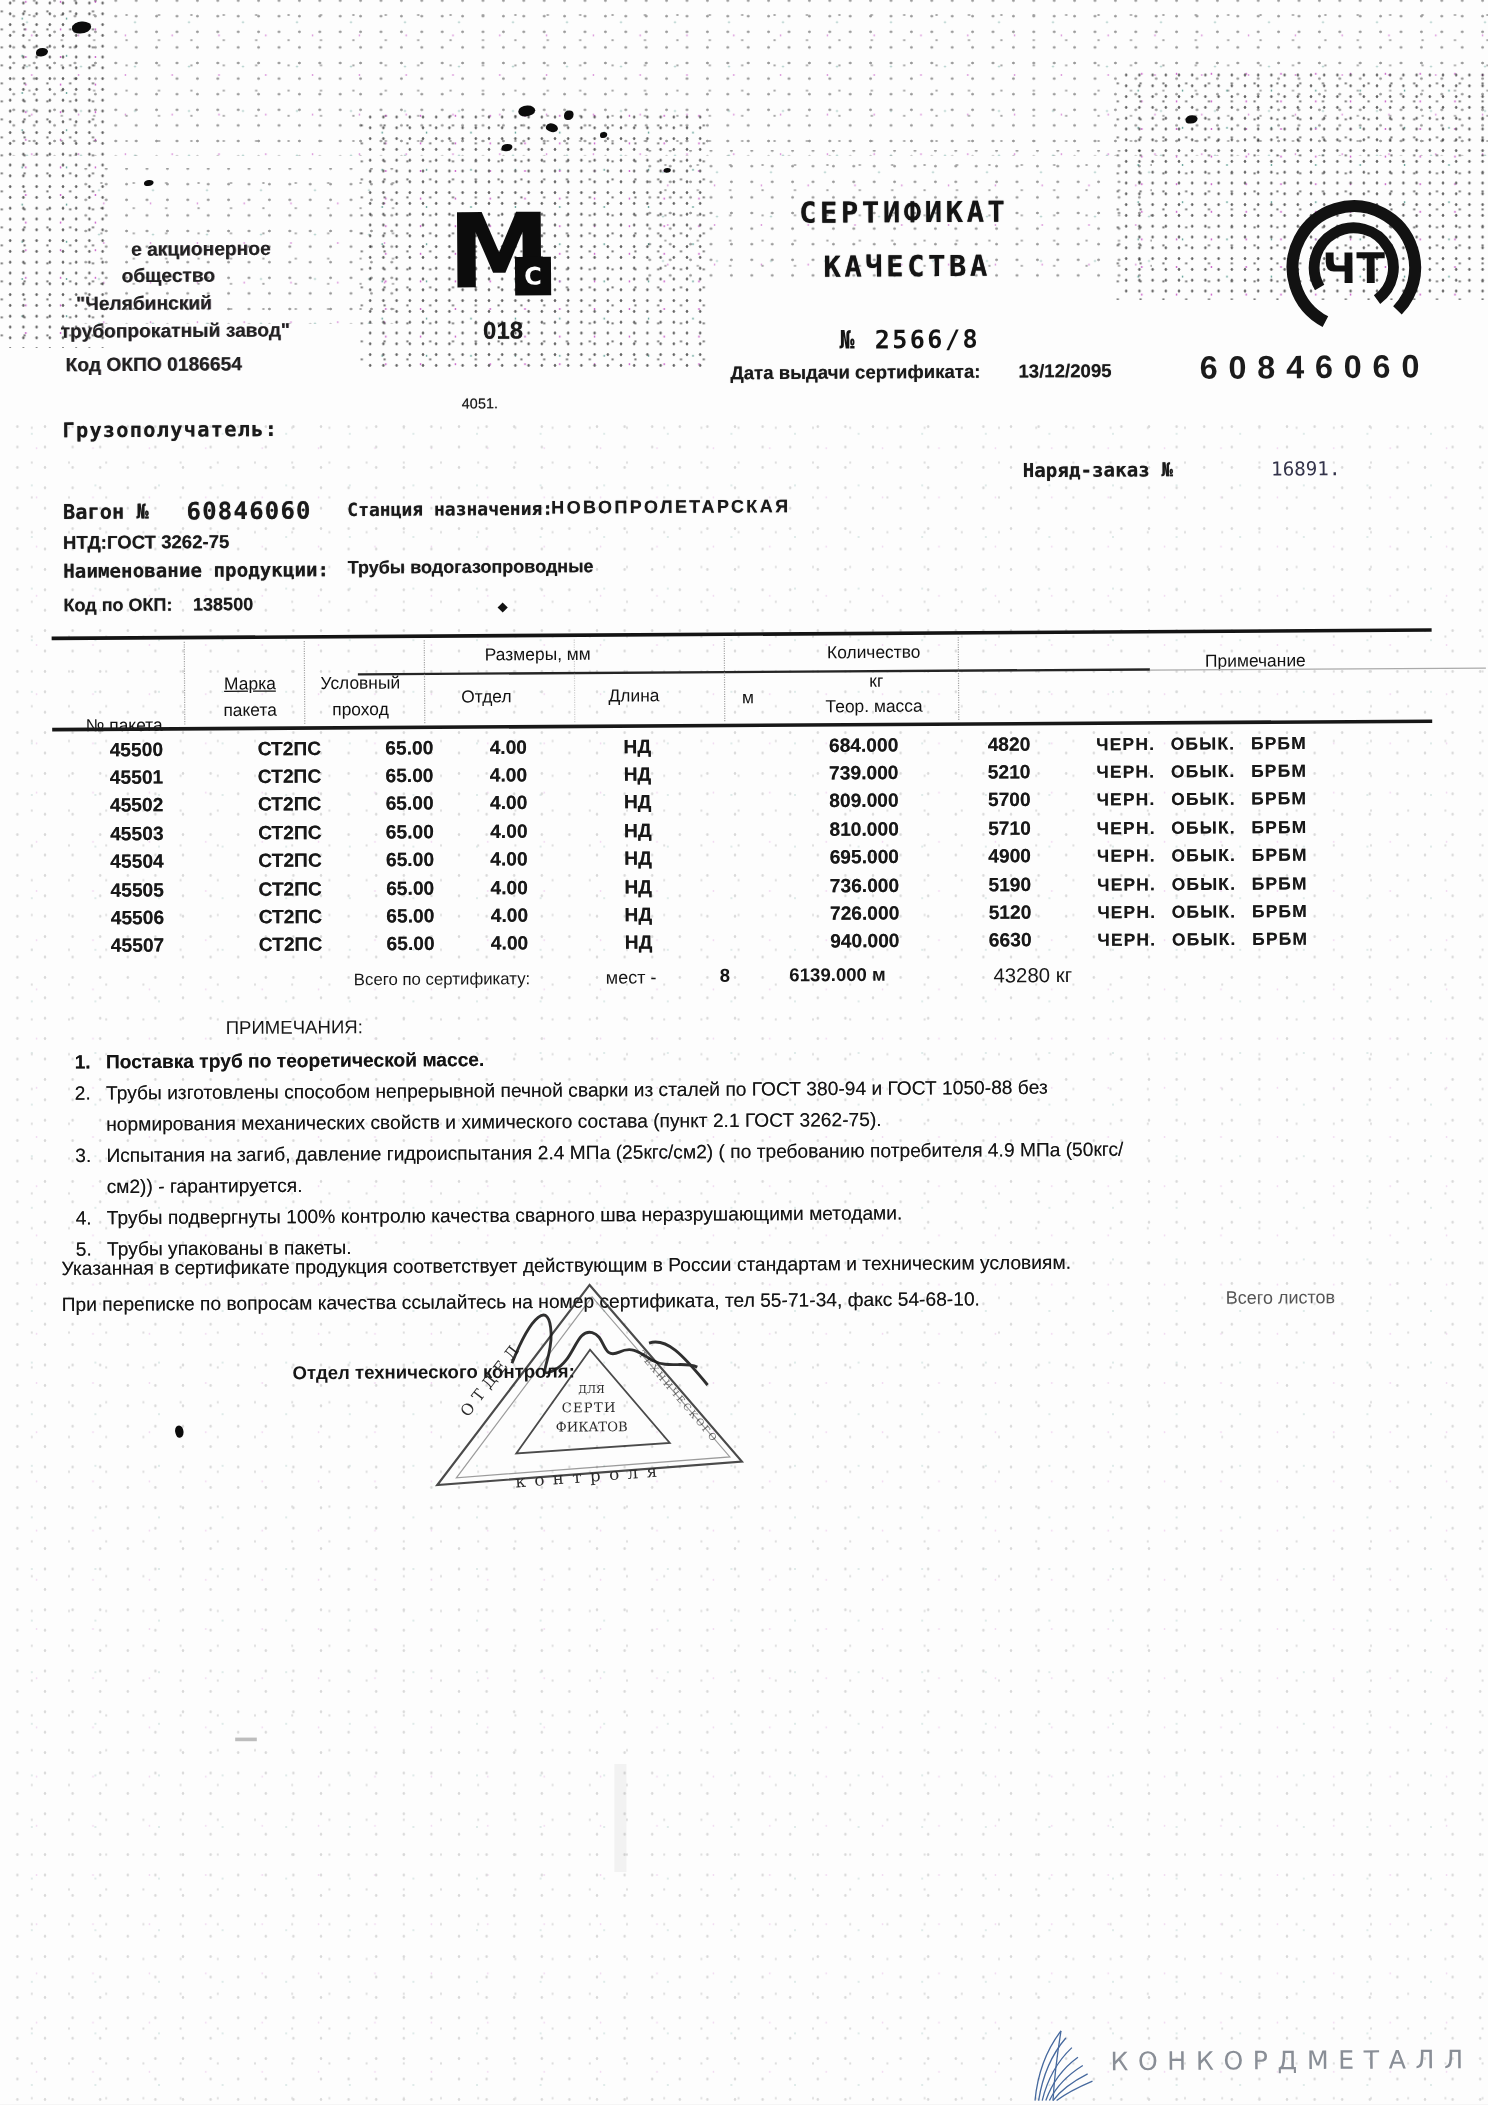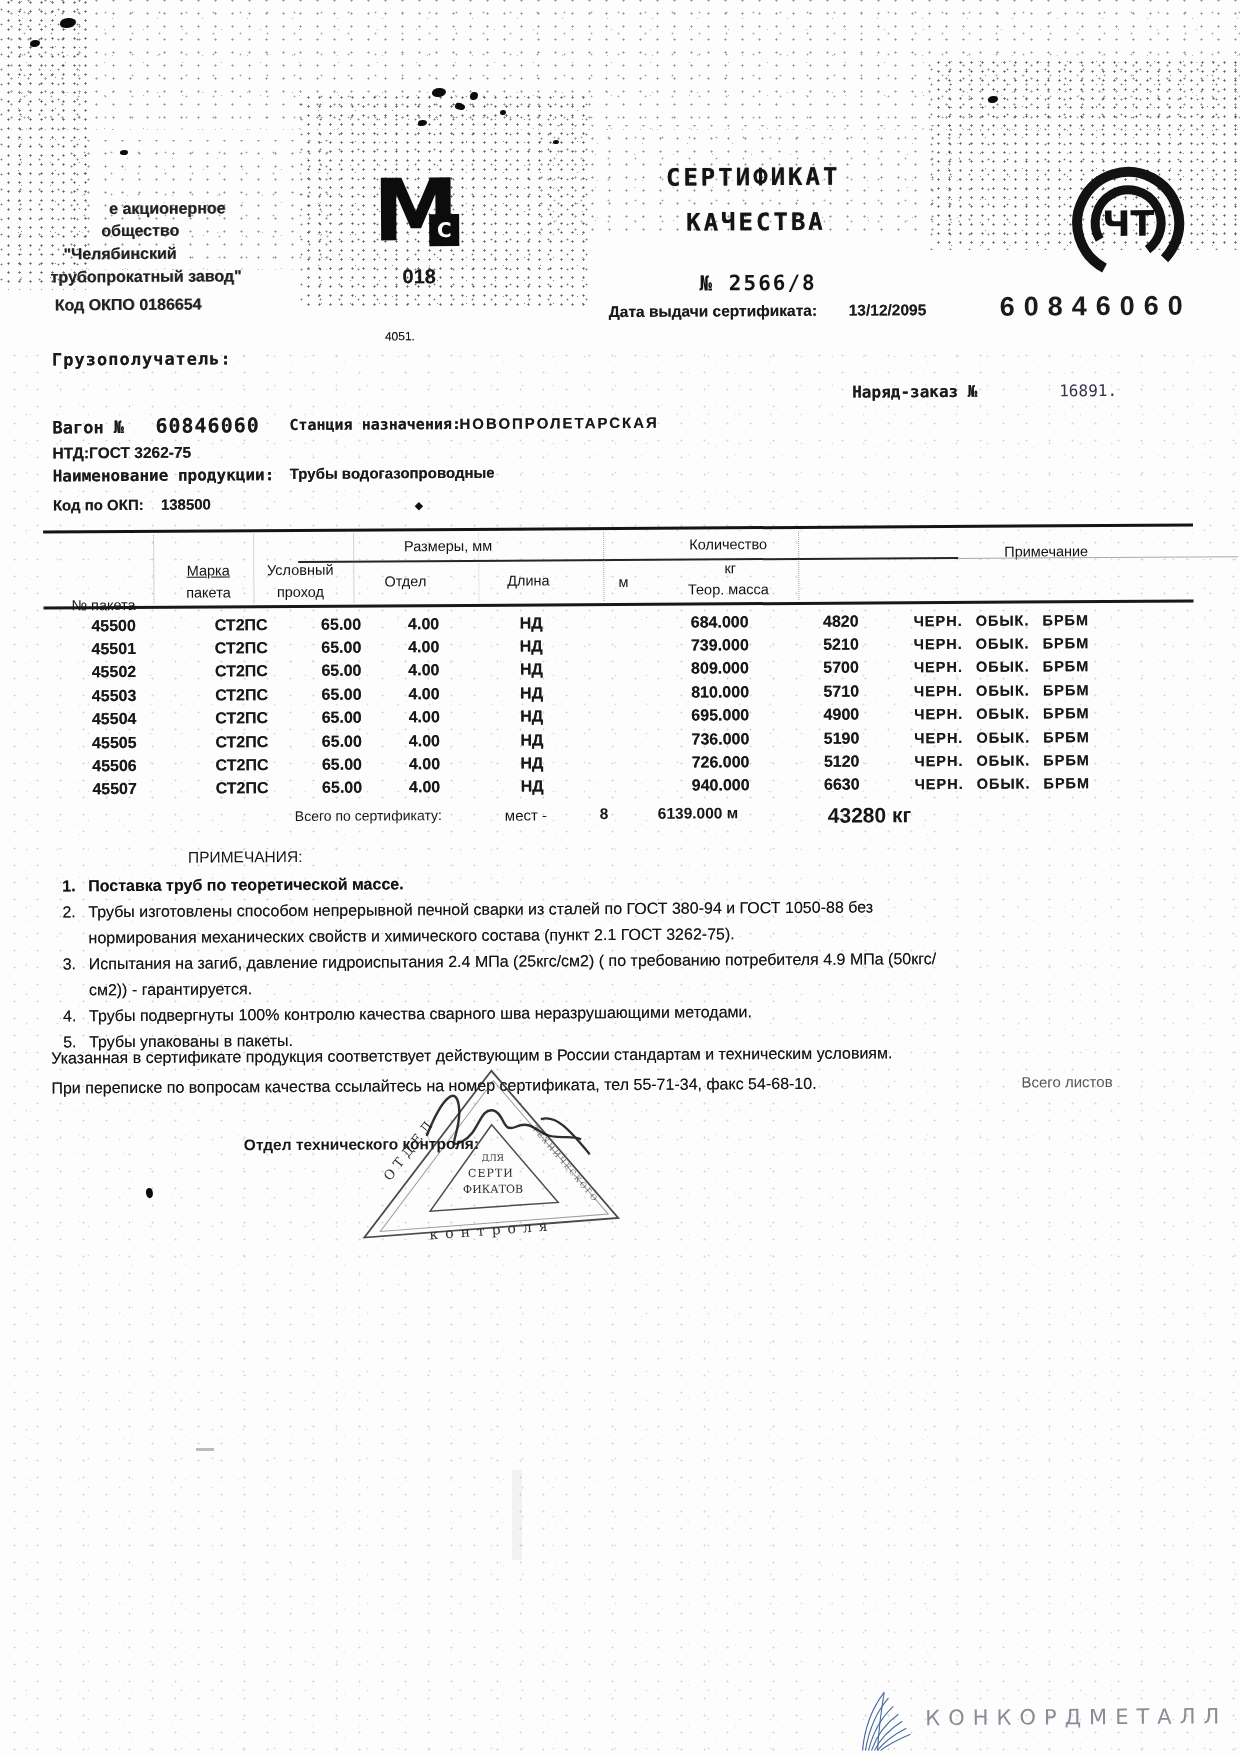--- a/index.html
+++ b/index.html
@@ -244,21 +244,21 @@
             <span class="c-mass">6630</span>
             <span class="c-note">ЧЕРН. ОБЫК. БРБМ</span>
           </div>
         </div>
     </div>
 
     <span class="abs" style="left:295px;top:806px;font-size:14px;">Всего по сертификату:</span>
     <span class="abs" style="left:505px;top:806px;font-size:15px;">мест -</span>
     <span class="abs" style="left:600px;top:805px;font-size:15.5px;font-weight:700;">8</span>
     <span class="abs" style="left:658px;top:805px;font-size:15.5px;font-weight:700;">6139.000 м</span>
-    <span class="abs" style="left:828px;top:805px;font-size:21px;font-weight:700;text-align:right;">43280 кг</span>
+    <span class="abs" style="left:828px;top:805px;font-size:17px;font-weight:400;text-align:right;">43280 кг</span>
 
     <span class="abs" style="left:188px;top:846px;font-size:15.5px;">ПРИМЕЧАНИЯ:</span>
     <div id="notes-list">
         <div class="note-item">
           <span class="note-num">1.</span>
           <span class="note-text">Поставка труб по теоретической массе.</span>
         </div>
         <div class="note-item">
           <span class="note-num">2.</span>
           <span class="note-text">Трубы изготовлены способом непрерывной печной сварки из сталей по ГОСТ 380-94 и ГОСТ 1050-88 без нормирования механических свойств и химического состава (пункт 2.1 ГОСТ 3262-75).</span>

